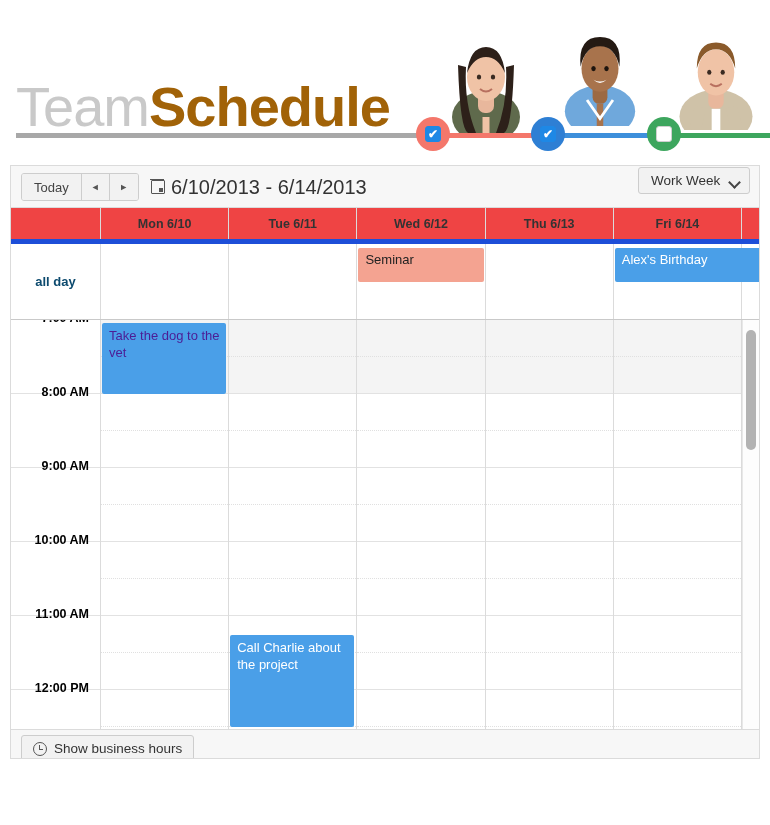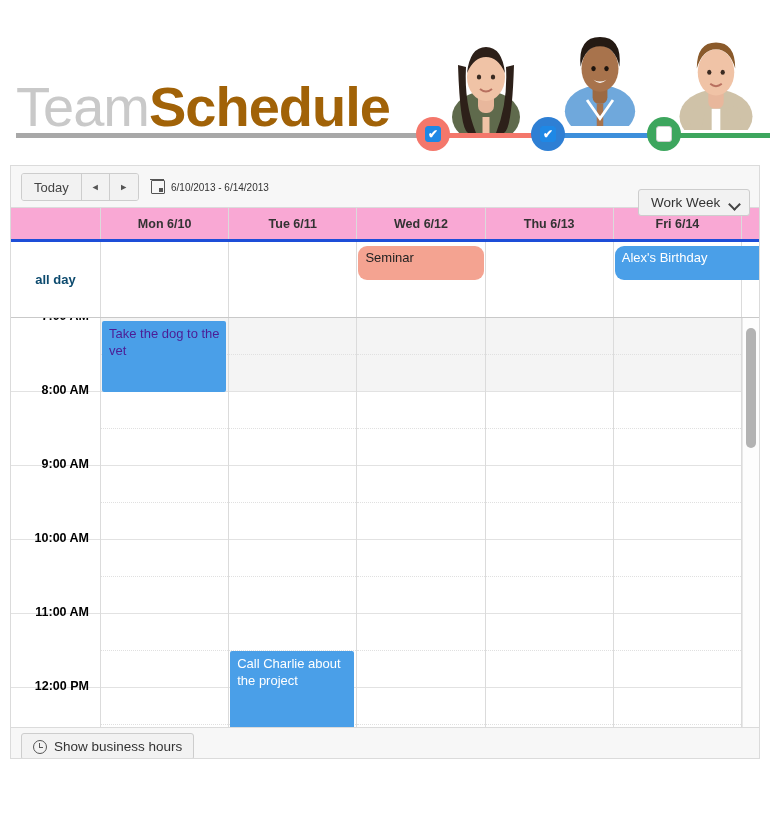--- a/index.html
+++ b/index.html
@@ -130,21 +130,21 @@
   }
   .tb-btn:last-child { border-right: none; }
   .tb-btn.arrow { padding: 0; width: 28px; font-size: 9px; color: #555; }
   .date-range {
     position: absolute;
     left: 140px;
     top: 0;
     height: 42px;
     display: flex;
     align-items: center;
-    font-size: 10px;
+    font-size: 20px;
     color: #333;
   }
   .cal-ico {
     position: relative;
     width: 14px; height: 14px;
     margin-right: 6px;
     border: 1.6px solid #555;
     border-radius: 1px;
     box-sizing: border-box;
     flex: none;
@@ -160,21 +160,21 @@
   .cal-ico::after {
     content: "";
     position: absolute;
     right: 1px; bottom: 1px;
     width: 4px; height: 4px;
     background: #555;
   }
   .view-select {
     position: absolute;
     right: 9px;
-    top: 23px;
+    top: 1px;
     height: 27px;
     min-width: 112px;
     padding: 0 26px 0 12px;
     display: flex;
     align-items: center;
     font-size: 13.5px;
     color: #333;
     background: #f2f2f2;
     border: 1px solid #cdcdcd;
     border-radius: 3px;
@@ -188,22 +188,22 @@
     width: 7px; height: 7px;
     border-right: 2px solid #444;
     border-bottom: 2px solid #444;
     transform: rotate(45deg);
   }
 
   
   .day-header {
     display: flex;
     height: 31px;
-    border-bottom: 3px solid #1d4ed8;
-    background: #f9a8d4;
+    border-bottom: 5px solid #1d4ed8;
+    background: #ef4444;
   }
   .hdr-time-gutter {
     width: 90px;
     flex: none;
     border-right: 1px solid #dbdbdb;
     box-sizing: border-box;
   }
   .hdr-day {
     flex: 1 1 0;
     border-right: 1px solid #dbdbdb;
@@ -243,21 +243,21 @@
     position: relative;
     padding-top: 5px;
   }
   .allday-pad { width: 17px; flex: none; }
   .ad-event {
     position: absolute;
     left: 1px;
     top: 4px;
     right: 1px;
     height: 34px;
-    border-radius: 9px;
+    border-radius: 2px;
     font-size: 13px;
     padding: 4px 0 18px 7px;
     box-sizing: border-box;
     cursor: pointer;
     overflow: hidden;
     white-space: nowrap;
   }
   .ad-event.wide { right: -50px; }
 
   
@@ -552,21 +552,21 @@
             </div>
           </div>
 
           <div class="day-col">
             <div class="hour-cell nonbusiness"></div>
             <div class="hour-cell"></div>
             <div class="hour-cell"></div>
             <div class="hour-cell"></div>
             <div class="hour-cell"></div>
             <div class="hour-cell"></div>
-            <div class="ev" style="top:333px; height:92px; background:#4a9fe8; color:#ffffff;">
+            <div class="ev" style="top:315px; height:92px; background:#4a9fe8; color:#ffffff;">
               <span>Call Charlie about the project</span>
             </div>
           </div>
 
           <div class="day-col">
             <div class="hour-cell nonbusiness"></div>
             <div class="hour-cell"></div>
             <div class="hour-cell"></div>
             <div class="hour-cell"></div>
             <div class="hour-cell"></div>

